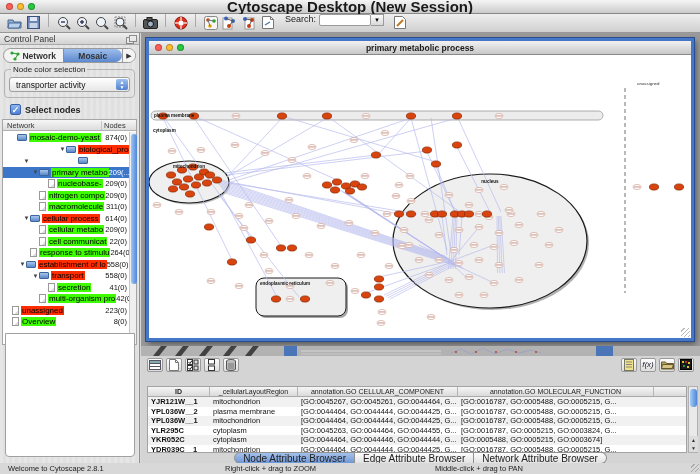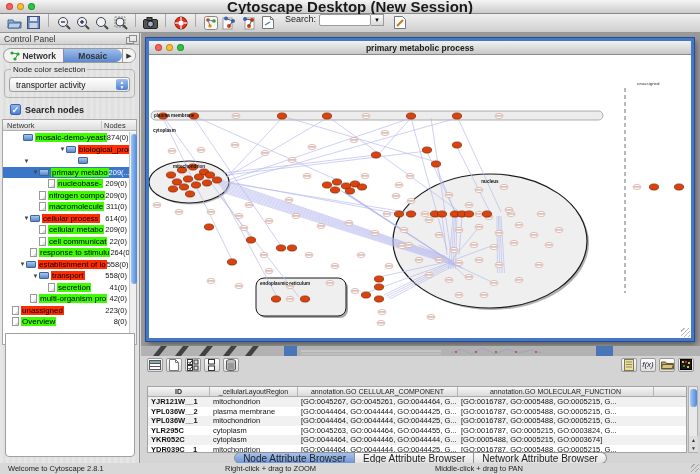--- a/index.html
+++ b/index.html
@@ -278,29 +278,29 @@
     </div>
     <div class="groupbox">
       <span class="gb-label">Node color selection</span>
       <div class="combo">
         <span>transporter activity</span>
         <span class="caps">▲<br>▼</span>
       </div>
     </div>
     <div class="chk-row">
       <span class="chk">✓</span>
-      <span class="chk-label">Search nodes</span>
+      <span class="chk-label">Select nodes</span>
     </div>
     <div class="treewrap">
       <div class="tree-head">
         <span class="c1">Network</span>
         <span class="c2">Nodes</span>
       </div>
       <div class="tree-rows" id="tree-rows">
-          <div class="trow" style="padding-left: 13px;">
+          <div class="trow" style="padding-left: 7px;">
             <span class="tarrow"></span>
             <span class="tico folder"></span>
             <span class="chip green">mosaic-demo-yeast</span>
             <span class="tcount">874(0)</span>
           </div>
           <div class="trow" style="padding-left: 11px; margin-left: 45px;">
             <span class="tarrow">▼</span>
             <span class="tico folder"></span>
             <span class="chip red">biological_process</span>
             <span class="tcount">651(0)</span>
@@ -370,21 +370,21 @@
             <span class="tico folder"></span>
             <span class="chip red">transport</span>
             <span class="tcount">558(0)</span>
           </div>
           <div class="trow" style="padding-left: 38px;">
             <span class="tarrow"></span>
             <span class="tico file"></span>
             <span class="chip green">secretion</span>
             <span class="tcount">41(0)</span>
           </div>
-          <div class="trow" style="padding-left: 20px;">
+          <div class="trow" style="padding-left: 29px;">
             <span class="tarrow"></span>
             <span class="tico file"></span>
             <span class="chip green">multi-organism pro</span>
             <span class="tcount">42(0)</span>
           </div>
           <div class="trow" style="padding-left: 2px;">
             <span class="tarrow"></span>
             <span class="tico file"></span>
             <span class="chip red">unassigned</span>
             <span class="tcount">223(0)</span>

